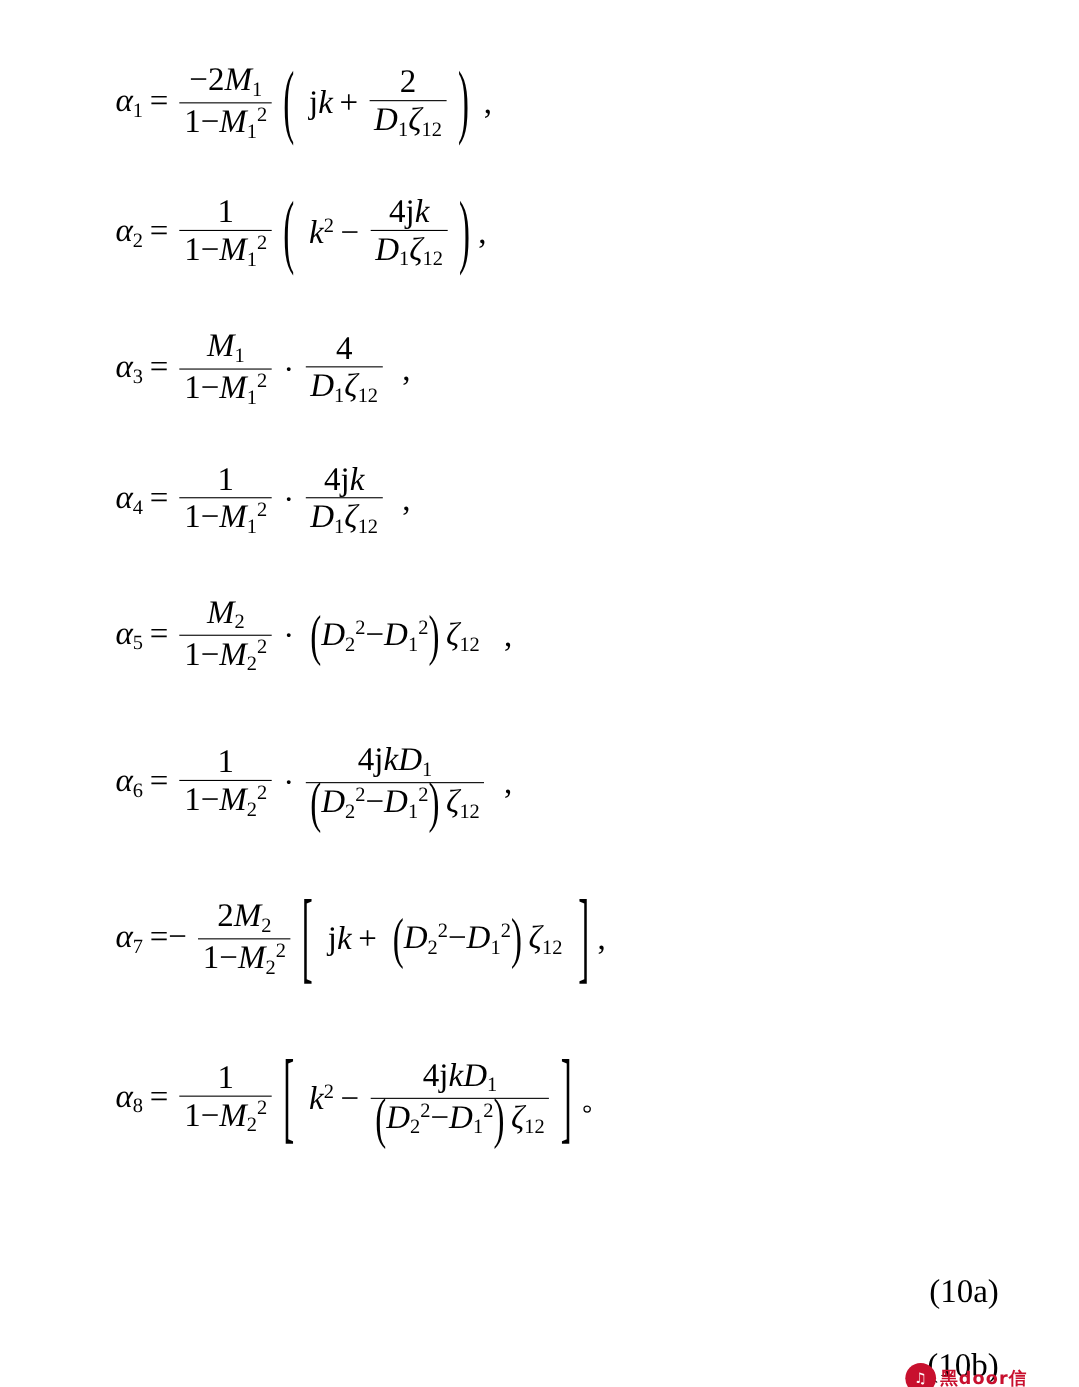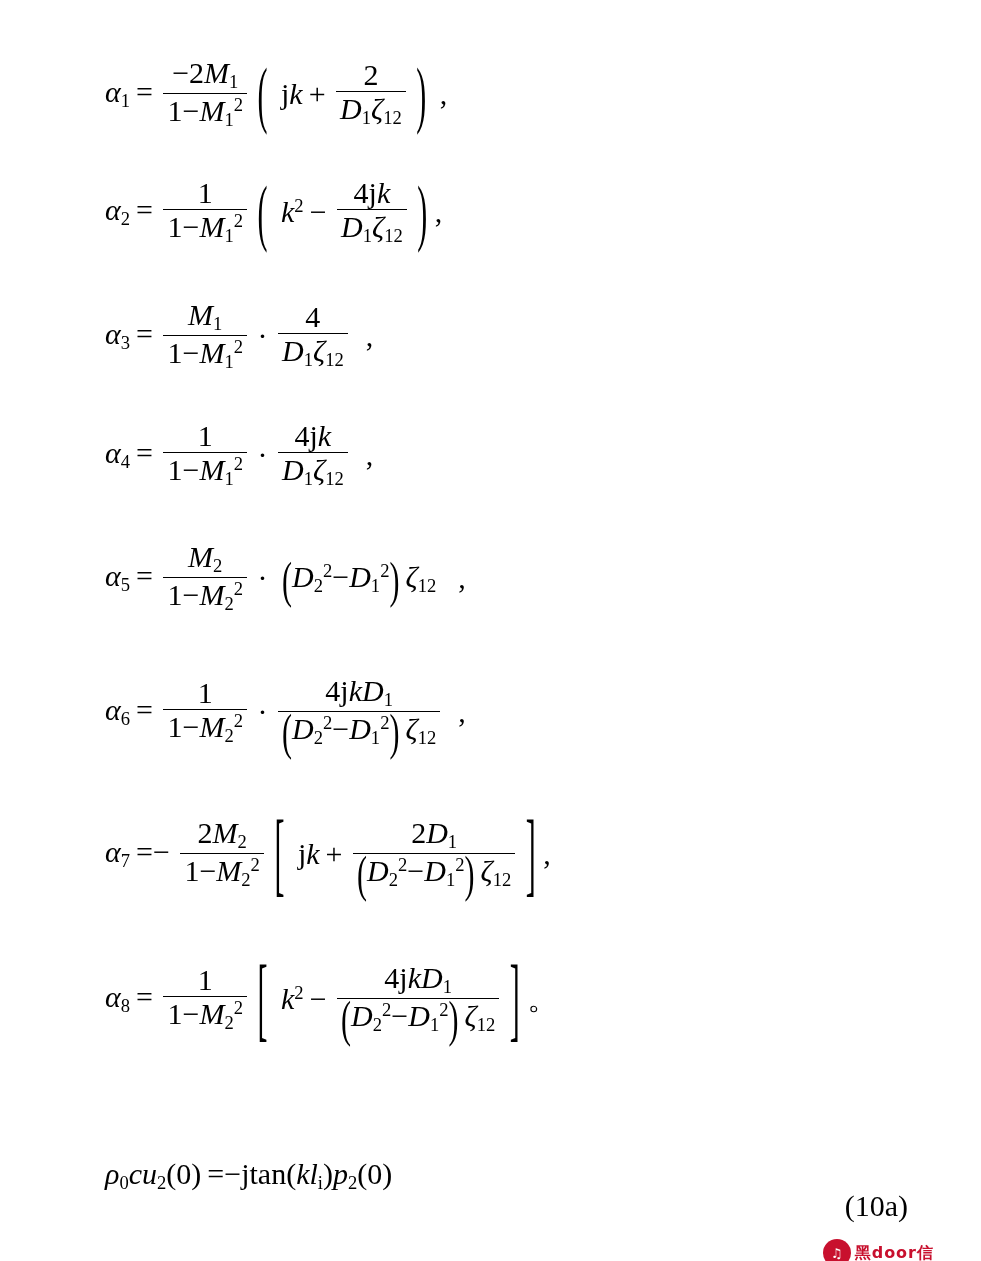--- a/index.html
+++ b/index.html
@@ -67,21 +67,20 @@
   .stretch3 { transform: scaleY(3.1); display: inline-block; }
   .lbl {
     display: inline-block;
     vertical-align: middle;
   }
   .eqnum {
     position: absolute;
     right: 44px;
     font-size: 30px;
     font-family: "Liberation Serif", serif;
-    margin-top: 31px;
   }
   .cn {
     font-family: "DejaVu Sans", sans-serif;
     font-size: 31px;
   }
   .textline {
     position: absolute;
     left: 105px;
     font-size: 30px;
     white-space: nowrap;
@@ -208,21 +207,20 @@
 
   <div class="eqblock" style="top:790px;">
     <span class="lbl"><span class="mi">α</span><sub>7</sub> =−</span>
     <span class="frac">
       <span class="num">2<span class="mi">M</span><sub>2</sub></span>
       <span class="den">1−<span class="mi">M</span><sub>2</sub><sup>2</sup></span>
     </span>
     <span class="bigparen"><span class="stretch3">[</span></span>
     <span class="lbl"> j<span class="mi">k</span> +</span>
     <span class="frac">
-      <span class="num">2<span class="mi">D</span><sub>1</sub></span>
       <span class="den"><span class="bigparen"><span class="stretch15">(</span></span><span class="mi">D</span><sub>2</sub><sup>2</sup>−<span class="mi">D</span><sub>1</sub><sup>2</sup><span class="bigparen"><span class="stretch15">)</span></span> <span class="mi">ζ</span><sub>12</sub></span>
     </span>
     <span class="bigparen"><span class="stretch3">]</span></span>
     <span class="lbl">,</span>
   </div>
 
   <div class="eqblock" style="top:935px;">
     <span class="lbl"><span class="mi">α</span><sub>8</sub> =</span>
     <span class="frac">
       <span class="num">1</span>
@@ -232,23 +230,20 @@
     <span class="lbl"> <span class="mi">k</span><sup>2</sup> −</span>
     <span class="frac">
       <span class="num">4j<span class="mi">k</span><span class="mi">D</span><sub>1</sub></span>
       <span class="den"><span class="bigparen"><span class="stretch15">(</span></span><span class="mi">D</span><sub>2</sub><sup>2</sup>−<span class="mi">D</span><sub>1</sub><sup>2</sup><span class="bigparen"><span class="stretch15">)</span></span> <span class="mi">ζ</span><sub>12</sub></span>
     </span>
     <span class="bigparen"><span class="stretch3">]</span></span>
     <span class="lbl cn">。</span>
   </div>
 
 
-  <div class="eqblock" style="top:1142px;">
-    <span class="lbl"><span class="mi">ρ</span><sub>0</sub><span class="mi">c</span><span class="mi">u</span><sub>2</sub>(0) =−j<span class="mup">tan</span>(<span class="mi">k</span><span class="mi">l</span><sub>i</sub>)<span class="mi">p</span><sub>2</sub>(0)</span>
-  </div>
   <div class="eqnum" style="top:1142px;">(10a)</div>
 
   <div class="eqnum" style="top:1209px;">(10b)</div>
 
   <div class="watermark">
     <div class="wm-circle">♫</div>
     <div class="wm-text">黑door信</div>
   </div>
 
 </div>

